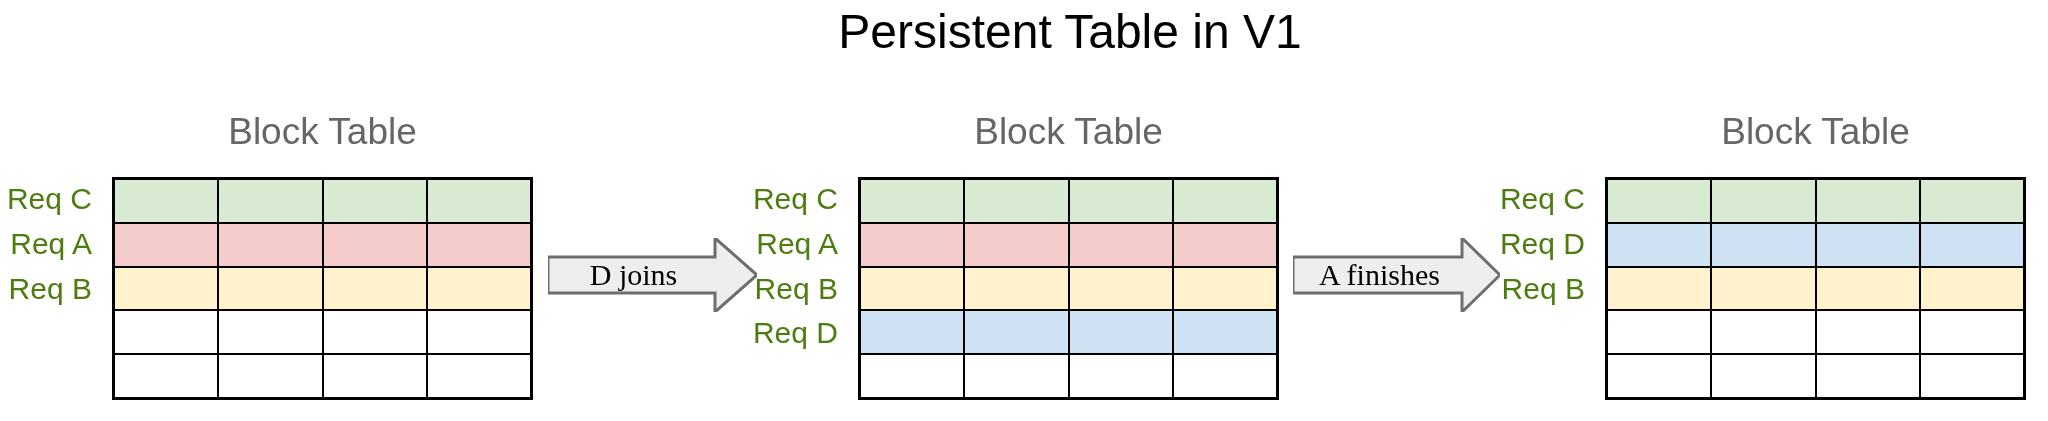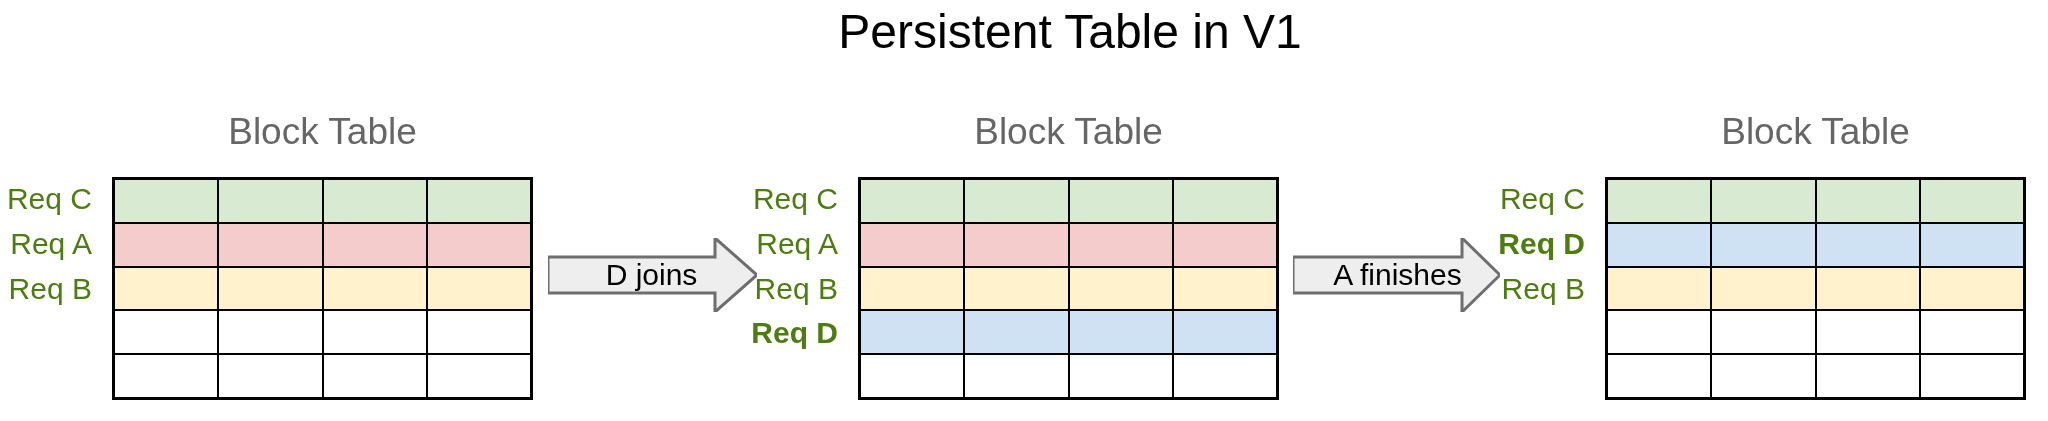--- a/index.html
+++ b/index.html
@@ -25,26 +25,26 @@
     gap: 2px;
   }
   .cell { width: 100%; height: 100%; }
   .labels {
     position: absolute; left: -250px; top: 177px; width: 230px; height: 223px;
   }
   .row-label {
     position: absolute; right: 0; transform: translateY(-50%);
     font-size: 30px; white-space: nowrap; color: #4d7c0f;
   }
-  .row-label.bold { font-weight: 700; }
+  .row-label.bold { font-weight: 400; }
   .arrow { position: absolute; top: 238px; }
   .arrow-label {
     position: absolute; top: 257px; height: 36px; line-height: 36px;
     text-align: center; font-size: 30px; color: #000000;
-    padding-left: 20px; box-sizing: content-box;
+    padding-left: 2px; box-sizing: content-box; font-family: Liberation Serif, serif;
   }
 </style>
 </head>
 <body>
 
 <div class="main-title">Persistent Table in V1</div>
 
 <div class="panel" id="panel-0" style="left: 112px;">
   <div class="panel-title">Block Table</div>
   <div class="labels">

